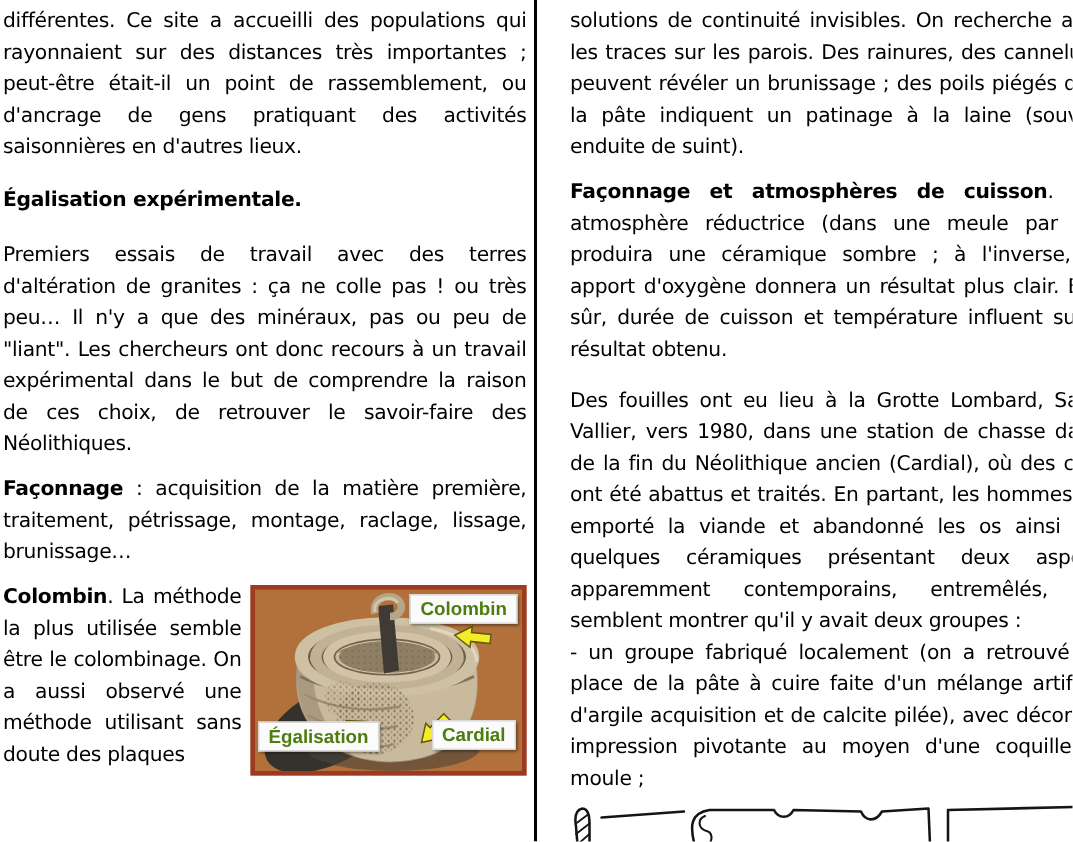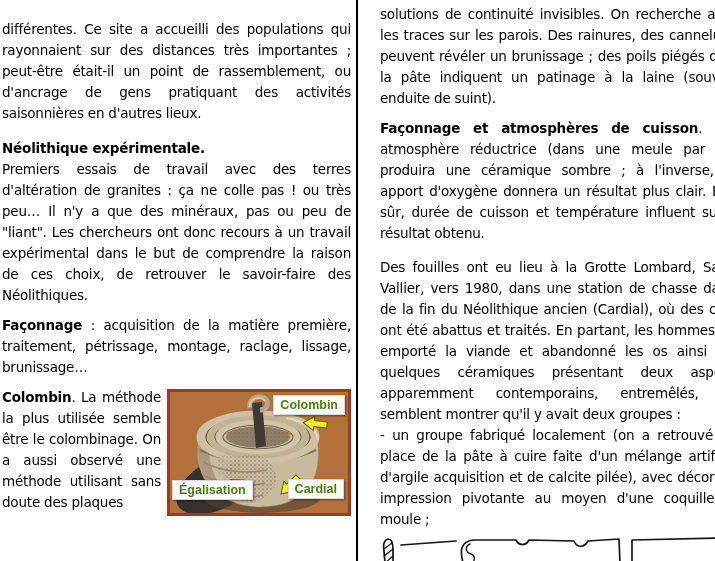--- a/index.html
+++ b/index.html
@@ -6,25 +6,25 @@
   body{
     width:715px;height:561px;position:relative;overflow:hidden;
     background:#ffffff;color:#000;
     font-family:"DejaVu Sans", sans-serif;
   }
   .col{
     position:absolute;top:0;text-align:justify;
     font-size:13.5px;line-height:21px;letter-spacing:-0.2px;
   }
   .col p{margin:0 0 9px;}
-  .left{left:0;width:356px;padding:19px 5px 0 2px;box-sizing:border-box;height:478px;border-radius:11px;}
+  .left{left:0;width:356px;padding:4px 5px 0 2px;box-sizing:border-box;height:478px;border-radius:11px;}
   .right{left:358px;width:385px;padding:4px 2px 0 22px;box-sizing:border-box;height:561px;}
   .divider{position:absolute;left:356px;top:0;width:2px;height:561px;background:#000;}
   h3.section-heading{font-size:13.5px;line-height:21px;margin:14px 0 0;font-weight:bold;}
-  p.after-heading{margin-top:0;}
+  p.after-heading{margin-top:16px;}
   p.no-gap{margin-bottom:0;}
   p.gap-top{margin-top:13px;}
   b{font-weight:bold;}
 
   
   .photo{
     float:right;width:184px;height:127px;margin:2px 0 0 6px;
     position:relative;box-sizing:border-box;
     border:3px solid var(--photo-frame,#9c3a22);
     background:var(--photo-bg,#b2713b);
@@ -42,21 +42,21 @@
   .lbl-lissage{top:87px;right:4px;}
 
   
   .profile-drawing{display:block;margin-top:5px;}
 </style>
 </head>
 <body>
 
 <div class="col left">
   <p>différentes. Ce site a accueilli des populations qui rayonnaient sur des distances très importantes ; peut-être était-il un point de rassemblement, ou d'ancrage de gens pratiquant des activités saisonnières en d'autres lieux.</p>
-  <h3 class="section-heading">Néolithique expérimentale.</h3>
+  <h3 class="section-heading">Égalisation expérimentale.</h3>
   <p class="after-heading">Premiers essais de travail avec des terres d'altération de granites : ça ne colle pas ! ou très peu… Il n'y a que des minéraux, pas ou peu de "liant". Les chercheurs ont donc recours à un travail expérimental dans le but de comprendre la raison de ces choix, de retrouver le savoir-faire des Néolithiques.</p>
   <p><b>Façonnage</b><span> : acquisition de la matière première, traitement, pétrissage, montage, raclage, lissage, brunissage…</span></p>
 
   <div class="montage-wrap">
     <div class="photo">
       <svg width="178" height="121" viewBox="0 0 178 121">
         <defs>
           <pattern id="stip" width="4" height="4" patternUnits="userSpaceOnUse">
             <circle cx="1" cy="1" r="0.8" fill="#7d6d54"></circle>
             <circle cx="3" cy="3" r="0.6" fill="#8a7a60"></circle>

